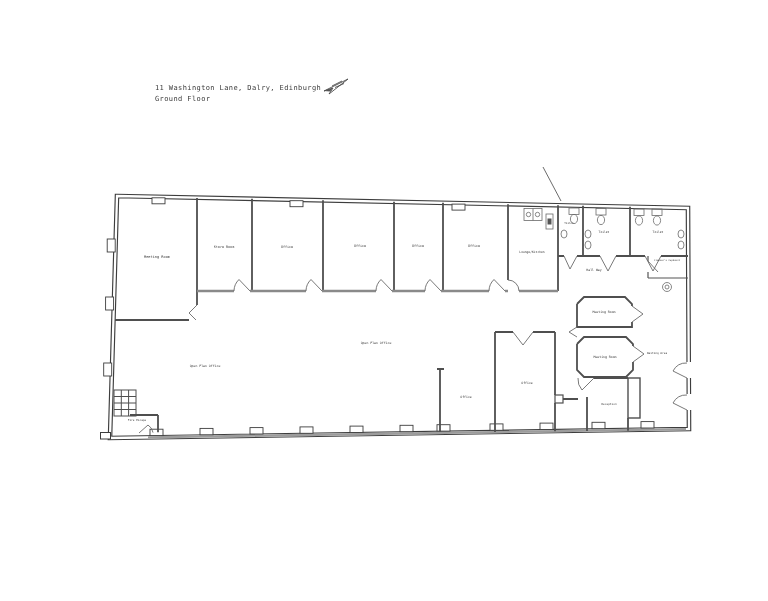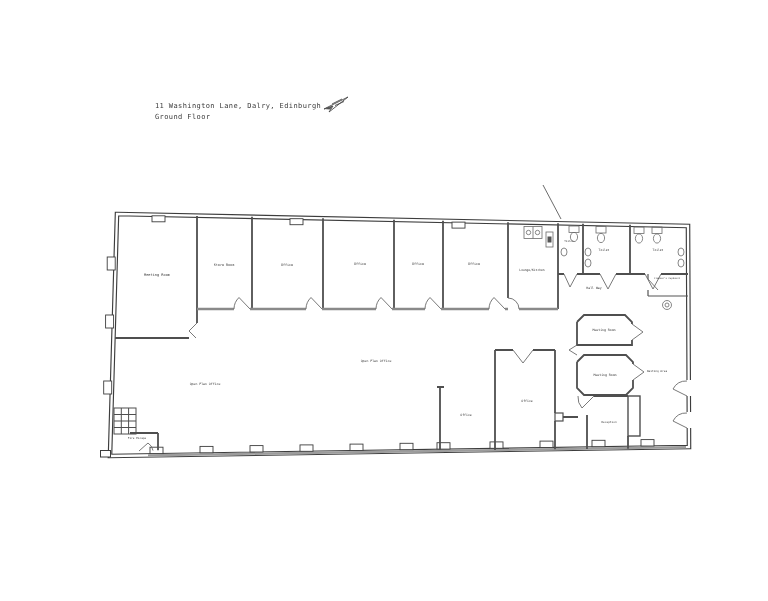--- a/index.html
+++ b/index.html
@@ -1,17 +1,17 @@
 <!DOCTYPE html>
 <html><head>
 <meta charset="utf-8">
 <style>
   html,body{margin:0;padding:0;background:#ffffff;}
   .canvas{position:relative;width:768px;height:528px;background:#fff;overflow:hidden;
-          font-family:"DejaVu Sans Mono","Liberation Mono",monospace;margin-top:18px;}
+          font-family:"DejaVu Sans Mono","Liberation Mono",monospace;}
   svg text{fill:#3a3a3a;}
   .title-text{font-size:7px;letter-spacing:0.4px;}
   .room-label{text-anchor:middle;}
 </style>
 </head>
 <body>
 
 <div class="canvas">
 <svg width="768" height="601" viewBox="0 0 768 601">
 

